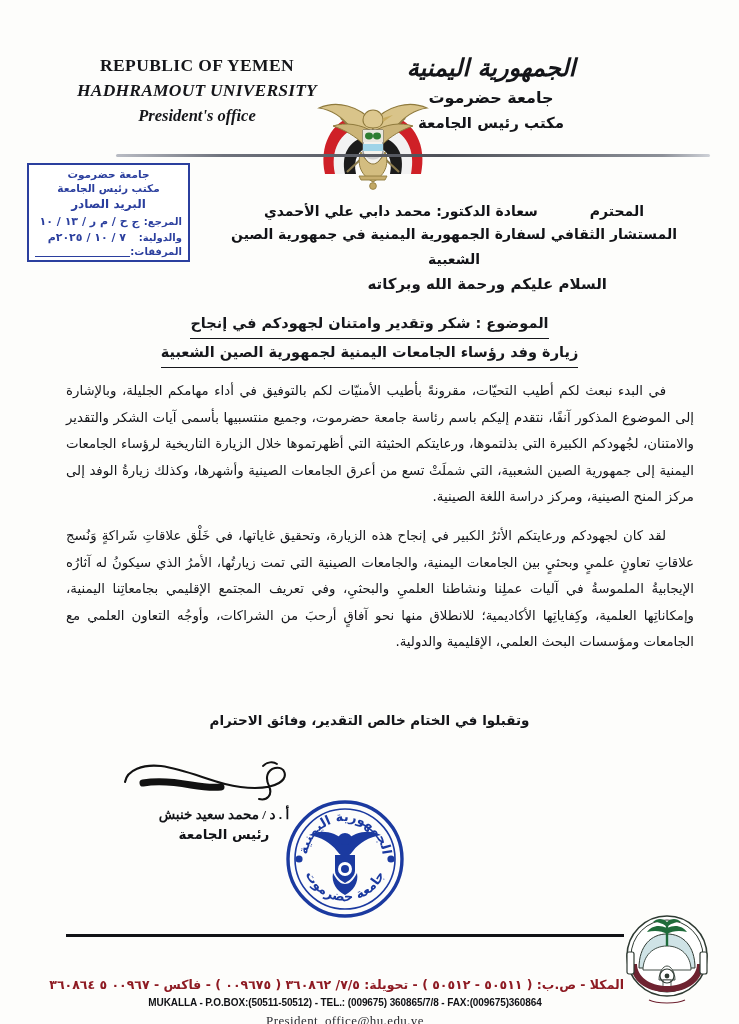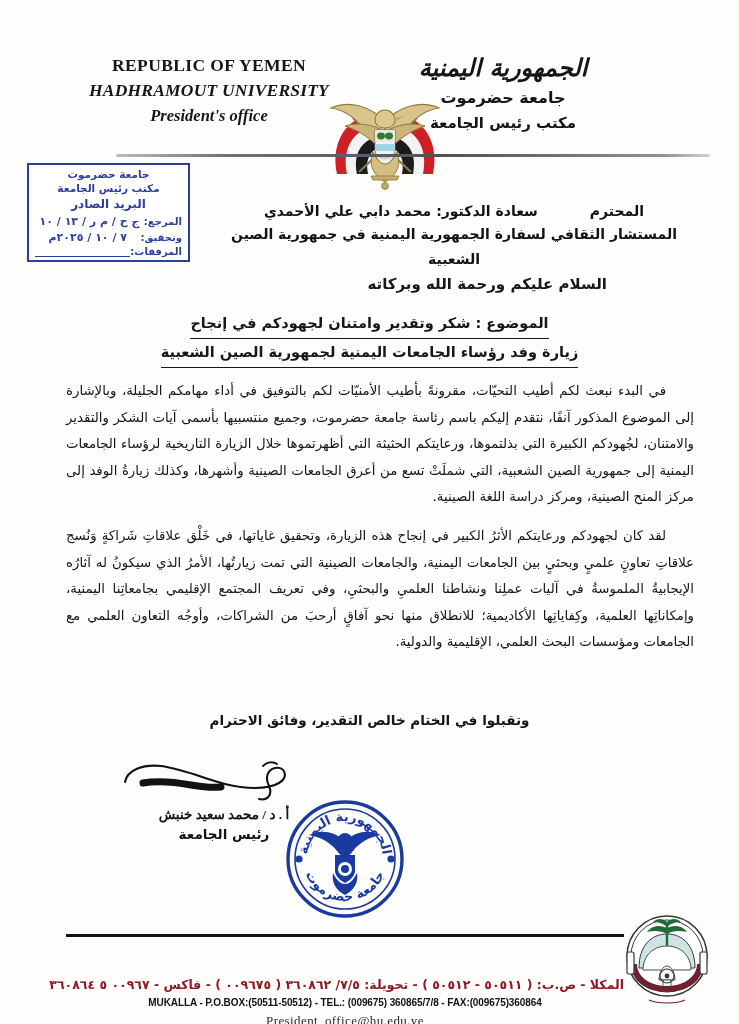--- a/index.html
+++ b/index.html
@@ -14,21 +14,21 @@
     margin: 0 auto;
     background: #fdfdfb;
     overflow: hidden;
     font-family: "Liberation Serif", serif;
   }
 
   
   .header {
     position: absolute;
     top: 46px;
-    left: 12px;
+    left: 0;
     width: 663px;
     height: 108px;
   }
   .hdr-en {
     position: absolute;
     left: 72px;
     top: 8px;
     width: 250px;
     text-align: center;
     color: #15161a;
@@ -391,21 +391,21 @@
 
   <div class="stamp">
     <div class="s-title">جامعة حضرموت</div>
     <div class="s-title">مكتب رئيس الجامعة</div>
     <div class="s-title big">البريد الصادر</div>
     <div class="s-row">
       <span class="s-lab">المرجع:</span>
       <span class="s-val">ج ح / م ر / ١٣ / ١٠</span>
     </div>
     <div class="s-row">
-      <span class="s-lab">وتحقيق:</span>
+      <span class="s-lab">والدولية:</span>
       <span class="s-val">٧ / ١٠ / ٢٠٢٥م</span>
     </div>
     <div class="s-attach">
       <span class="s-lab">المرفقات:</span>
       <span class="s-line"></span>
     </div>
   </div>
 
   <div class="addr">
     <div class="a-line1">

